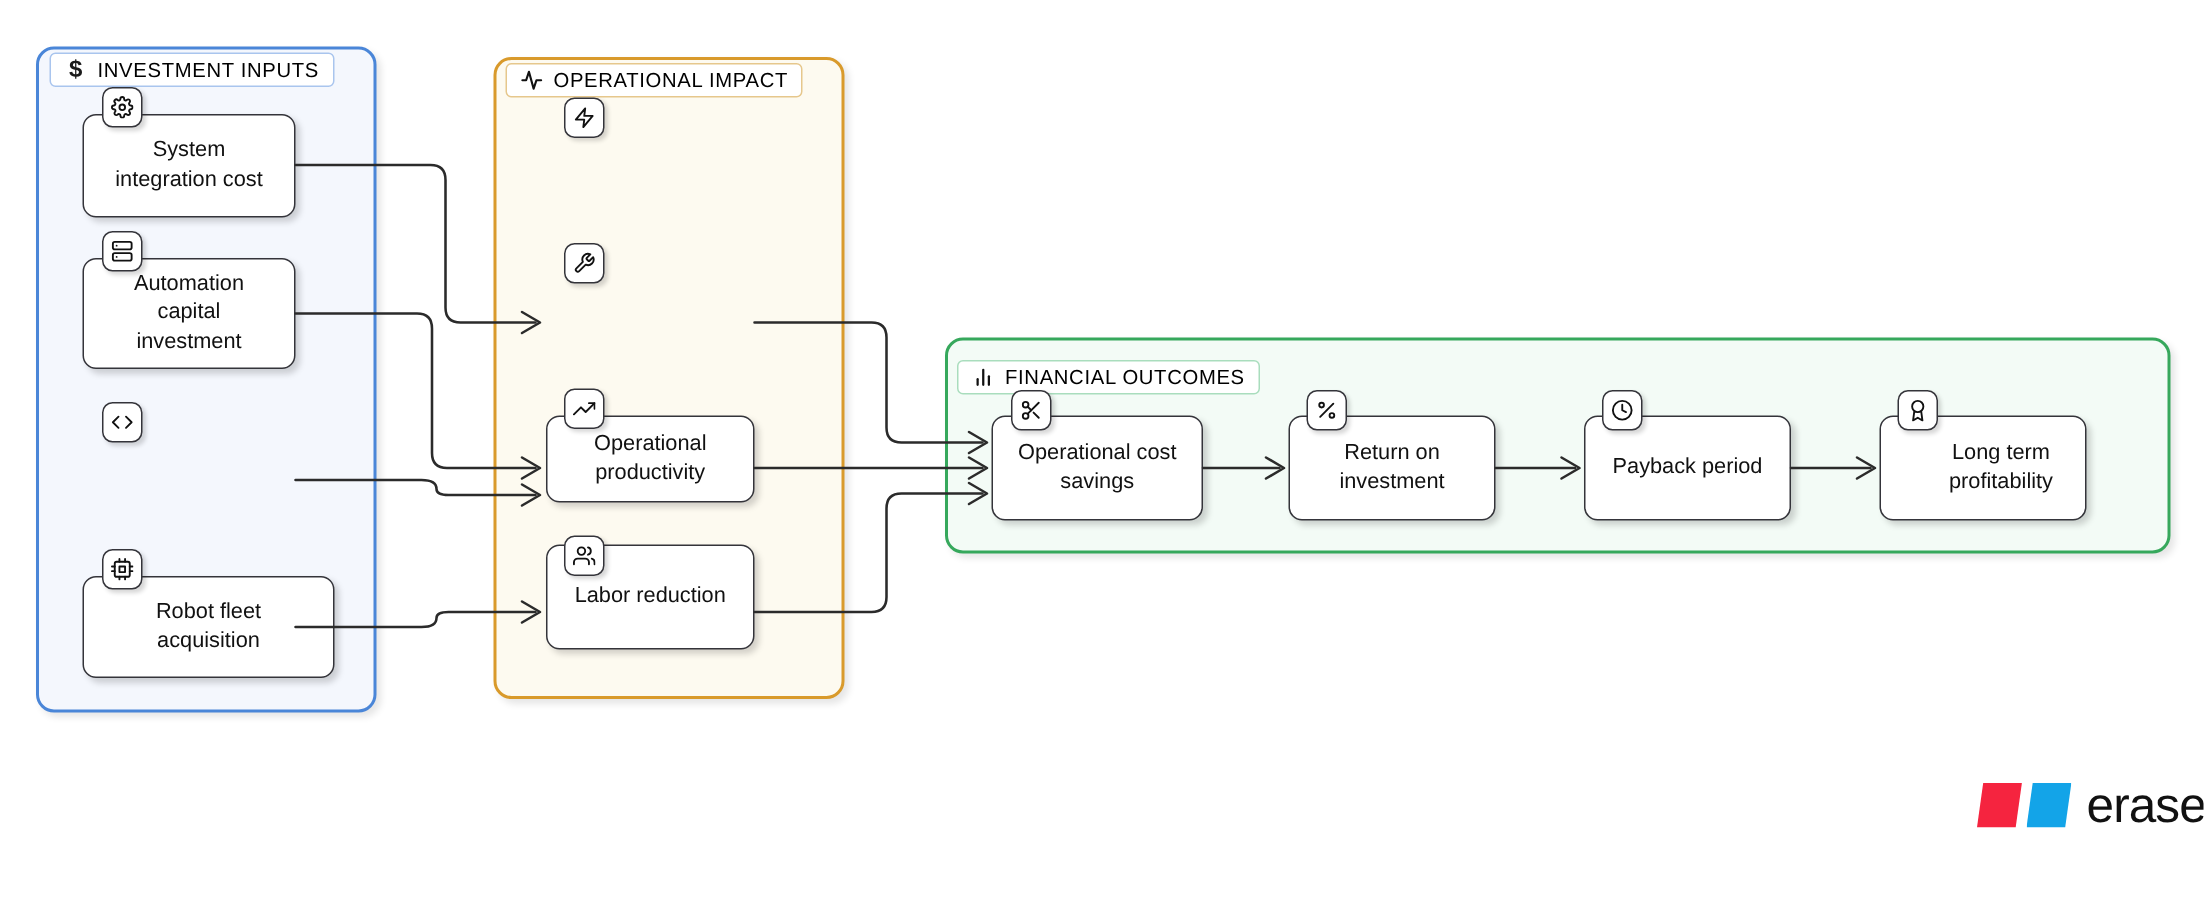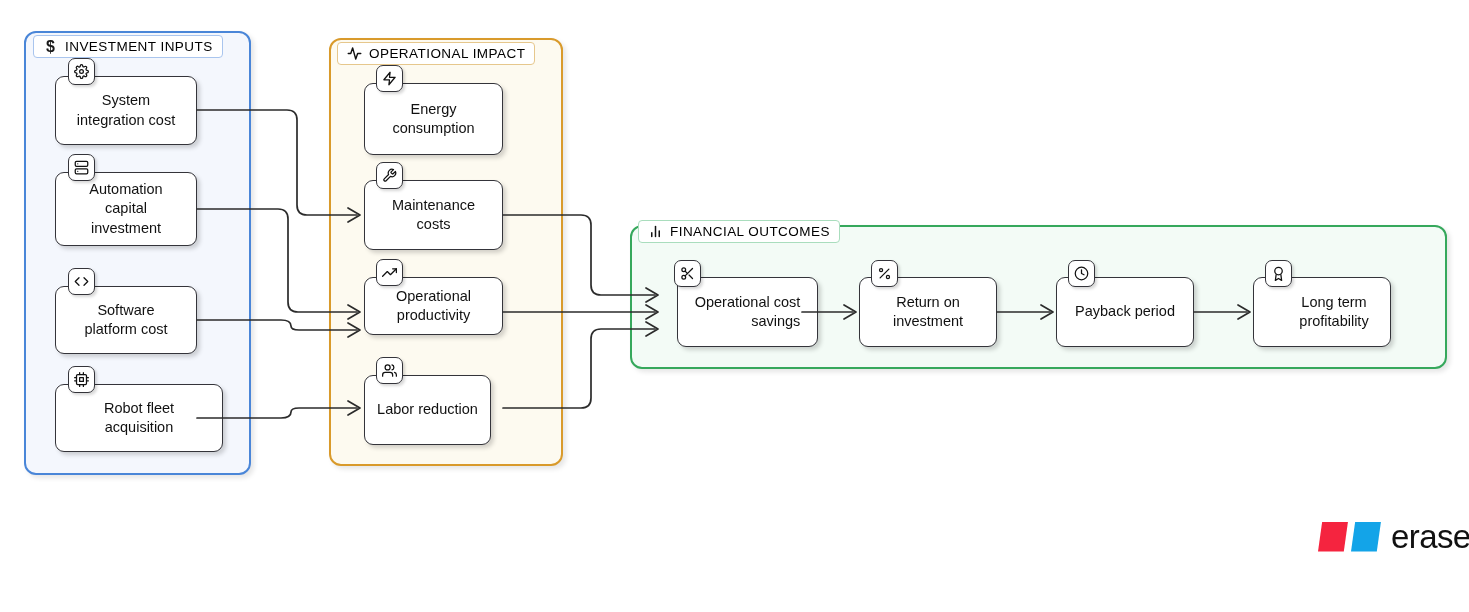--- a/index.html
+++ b/index.html
@@ -89,23 +89,20 @@
   </div>
   <div class="badge" style="left:68px;top:154px;">
     <svg width="15" height="15" viewBox="0 0 24 24" fill="none" stroke="#111" stroke-width="2" stroke-linecap="round" stroke-linejoin="round">
       <rect x="2" y="2" width="20" height="8" rx="2"></rect>
       <rect x="2" y="14" width="20" height="8" rx="2"></rect>
       <line x1="6" y1="6" x2="6.01" y2="6"></line>
         <line x1="6" y1="18" x2="6.01" y2="18"></line>
     </svg>
   </div>
 
-  <div class="node" style="left:55px;top:286px;width:142px;height:68px;">
-    <span class="ntxt">Software<br>platform cost</span>
-  </div>
   <div class="badge" style="left:68px;top:268px;">
     <svg width="15" height="15" viewBox="0 0 24 24" fill="none" stroke="#111" stroke-width="2" stroke-linecap="round" stroke-linejoin="round">
       <polyline points="16 18 22 12 16 6"></polyline>
         <polyline points="8 6 2 12 8 18"></polyline>
     </svg>
   </div>
 
   <div class="node" style="left:55px;top:384px;width:168px;height:68px;">
     <span class="ntxt">Robot fleet<br>acquisition</span>
   </div>
@@ -127,73 +124,67 @@
   <div class="group orange" style="left:329px;top:38px;width:234px;height:428px;"></div>
   <div class="ghead orange" style="left:337px;top:42px;">
     <span class="gico">
       <svg width="15" height="15" viewBox="0 0 24 24" fill="none" stroke="#111" stroke-width="2.3" stroke-linecap="round" stroke-linejoin="round">
         <polyline points="2 12 6 12 9 3 14 21 17 12 22 12"></polyline>
       </svg>
     </span>
     <span class="gtxt">OPERATIONAL IMPACT</span>
   </div>
 
-  <div class="node" style="left:364px;top:83px;width:139px;height:72px;">
-    <span class="ntxt">Energy<br>consumption</span>
-  </div>
   <div class="badge" style="left:376px;top:65px;">
     <svg width="15" height="15" viewBox="0 0 24 24" fill="none" stroke="#111" stroke-width="2" stroke-linecap="round" stroke-linejoin="round">
       <polygon points="13 2 3 14 12 14 11 22 21 10 12 10 13 2"></polygon>
     </svg>
   </div>
 
-  <div class="node" style="left:364px;top:180px;width:139px;height:70px;">
-    <span class="ntxt">Maintenance<br>costs</span>
-  </div>
   <div class="badge" style="left:376px;top:162px;">
     <svg width="15" height="15" viewBox="0 0 24 24" fill="none" stroke="#111" stroke-width="2" stroke-linecap="round" stroke-linejoin="round">
       <path d="M14.7 6.3a1 1 0 0 0 0 1.4l1.6 1.6a1 1 0 0 0 1.4 0l3.77-3.77a6 6 0 0 1-7.94 7.94l-6.91 6.91a2.12 2.12 0 0 1-3-3l6.91-6.91a6 6 0 0 1 7.94-7.94l-3.76 3.76z"></path>
     </svg>
   </div>
 
   <div class="node" style="left:364px;top:277px;width:139px;height:58px;">
     <span class="ntxt">Operational<br>productivity</span>
   </div>
   <div class="badge" style="left:376px;top:259px;">
     <svg width="15" height="15" viewBox="0 0 24 24" fill="none" stroke="#111" stroke-width="2" stroke-linecap="round" stroke-linejoin="round">
       <polyline points="23 6 13.5 15.5 8.5 10.5 1 18"></polyline>
         <polyline points="17 6 23 6 23 12"></polyline>
     </svg>
   </div>
 
-  <div class="node" style="left:364px;top:375px;width:127px;height:70px;">
+  <div class="node" style="left:364px;top:363px;width:139px;height:70px;">
     <span class="ntxt">Labor reduction</span>
   </div>
   <div class="badge" style="left:376px;top:357px;">
     <svg width="15" height="15" viewBox="0 0 24 24" fill="none" stroke="#111" stroke-width="2" stroke-linecap="round" stroke-linejoin="round">
       <path d="M17 21v-2a4 4 0 0 0-4-4H5a4 4 0 0 0-4 4v2"></path>
       <circle cx="9" cy="7" r="4"></circle>
       <path d="M23 21v-2a4 4 0 0 0-3-3.87"></path>
         <path d="M16 3.13a4 4 0 0 1 0 7.75"></path>
     </svg>
   </div>
 
   <div class="group green" style="left:630px;top:225px;width:817px;height:144px;"></div>
-  <div class="ghead green" style="left:638px;top:220px;text-align:center;">
+  <div class="ghead green" style="left:638px;top:240px;text-align:center;">
     <span class="gico">
       <svg width="15" height="15" viewBox="0 0 24 24" fill="none" stroke="#111" stroke-width="2.4" stroke-linecap="round" stroke-linejoin="round">
         <line x1="12" y1="20" x2="12" y2="4"></line>
           <line x1="18" y1="20" x2="18" y2="11"></line>
         <line x1="6" y1="20" x2="6" y2="14"></line>
       </svg>
     </span>
     <span class="gtxt">FINANCIAL OUTCOMES</span>
   </div>
 
-  <div class="node" style="left:677px;top:277px;width:141px;height:70px;text-align:right;">
+  <div class="node" style="left:661px;top:277px;width:141px;height:70px;">
     <span class="ntxt">Operational cost<br>savings</span>
   </div>
   <div class="badge" style="left:674px;top:260px;">
     <svg width="15" height="15" viewBox="0 0 24 24" fill="none" stroke="#111" stroke-width="2" stroke-linecap="round" stroke-linejoin="round">
       <circle cx="6" cy="6" r="3"></circle>
         <circle cx="6" cy="18" r="3"></circle>
       <line x1="20" y1="4" x2="8.12" y2="15.88"></line>
         <line x1="14.47" y1="14.48" x2="20" y2="20"></line>
       <line x1="8.12" y1="8.12" x2="12" y2="12"></line>
     </svg>

